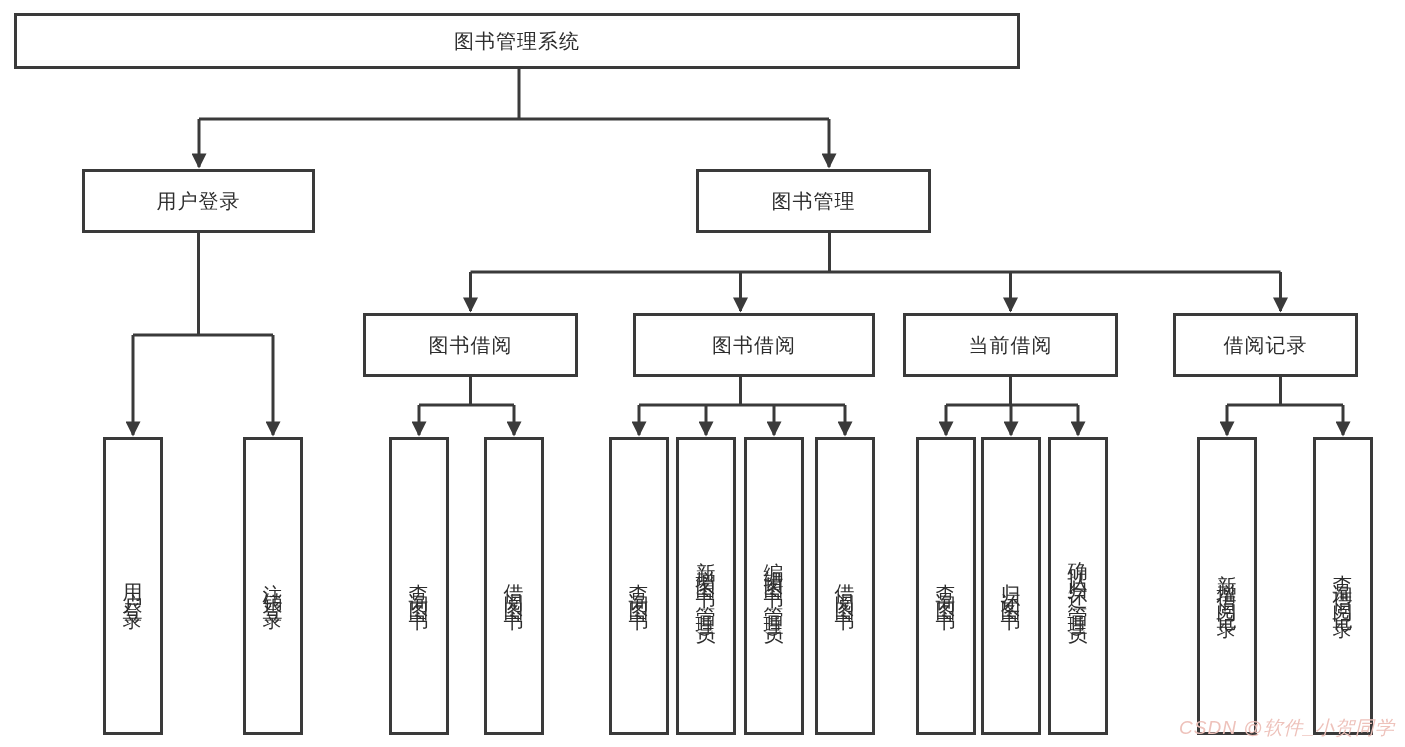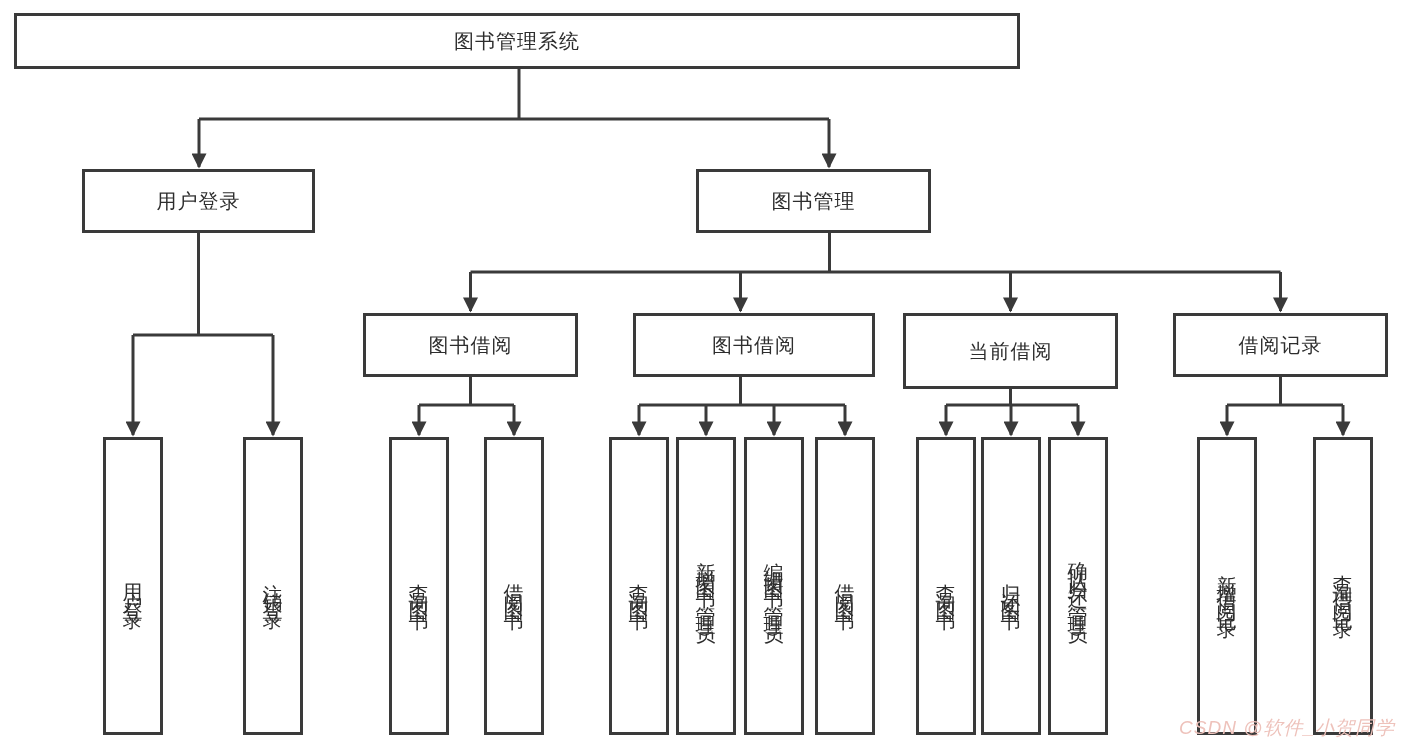--- a/index.html
+++ b/index.html
@@ -132,24 +132,24 @@
   <div class="node" style="left:696px; top:169px; width:235px; height:64px;">
     <span class="h-label">图书管理</span>
   </div>
 
   <div class="node" style="left:363px; top:313px; width:215px; height:64px;">
     <span class="h-label">图书借阅</span>
   </div>
   <div class="node" style="left:633px; top:313px; width:242px; height:64px;">
     <span class="h-label">图书借阅</span>
   </div>
-  <div class="node" style="left:903px; top:313px; width:215px; height:76px;">
+  <div class="node" style="left:903px; top:313px; width:215px; height:64px;">
     <span class="h-label">当前借阅</span>
   </div>
-  <div class="node" style="left:1173px; top:313px; width:215px; height:64px;">
+  <div class="node" style="left:1173px; top:313px; width:185px; height:64px;">
     <span class="h-label">借阅记录</span>
   </div>
 
   <div class="node leaf" style="left:103px; top:437px; width:60px; height:298px;">
     <span class="v-label">用户登录</span>
   </div>
   <div class="node leaf" style="left:243px; top:437px; width:60px; height:298px;">
     <span class="v-label">注销登录</span>
   </div>
 

